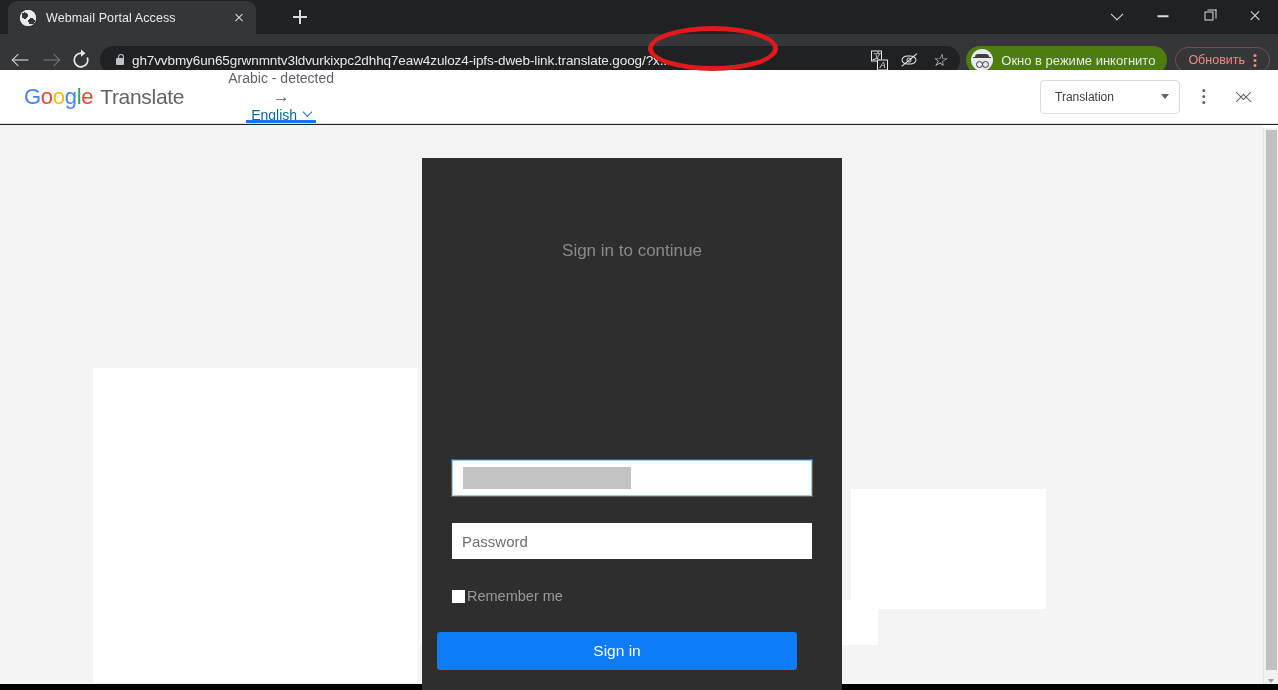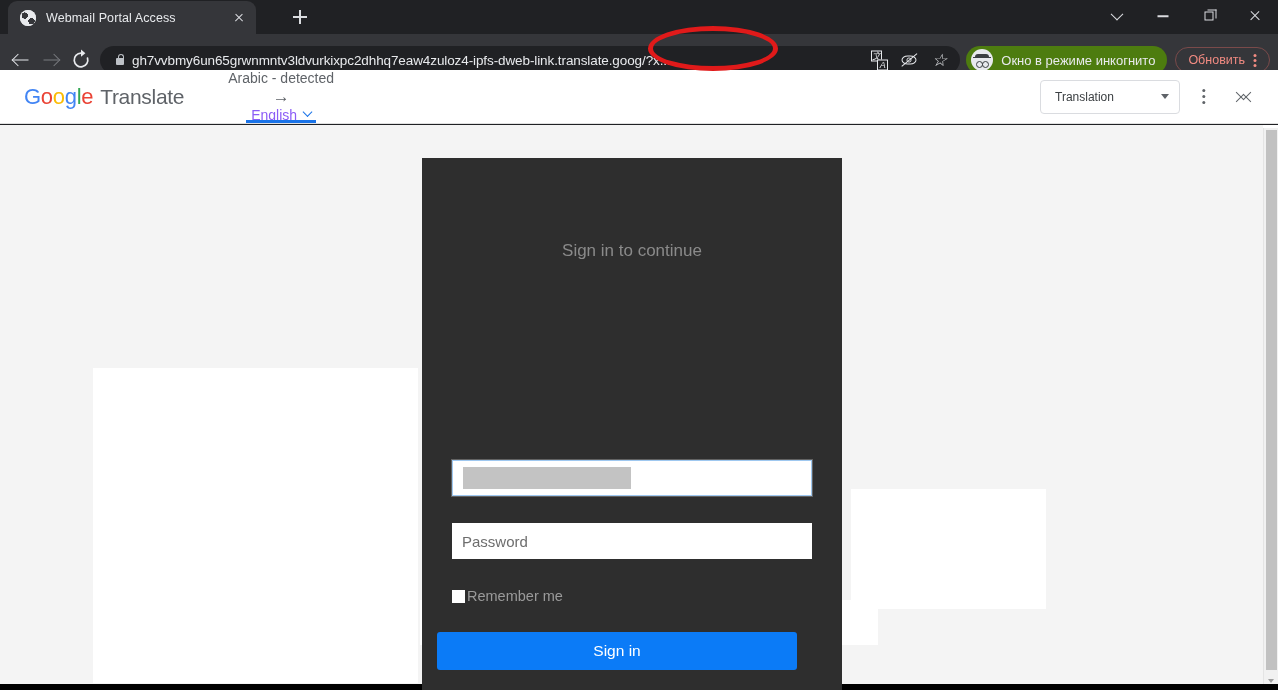--- a/index.html
+++ b/index.html
@@ -226,21 +226,21 @@
   .gt-logo .g5 { color: #34A853; } .gt-logo .g6 { color: #EA4335; }
   .gt-logo .word { color: #5f6368; margin-left: 7px; font-size: 21px; }
 
   .gt-langs { display: flex; align-items: center; margin-left: 40px; height: 100%; flex-direction: column; }
   .gt-lang-src {
     color: #5f6368; font-size: 14px; padding: 0 4px; height: 100%;
     display: flex; align-items: center;
   }
   .gt-arrow { color: #5f6368; font-size: 17px; margin: 0 18px; }
   .gt-lang-dst {
-    color: #8b5cf6; font-size: 14px; height: 100%;
+    color: #0369a1; font-size: 14px; height: 100%;
     display: flex; align-items: center; gap: 7px; position: relative;
   }
   .gt-lang-dst .caret {
     width: 7px; height: 7px; border-right: 1.6px solid #1a73e8; border-bottom: 1.6px solid #1a73e8;
     transform: translateY(-2.5px) rotate(45deg);
   }
   .gt-lang-dst::after {
     content: ""; position: absolute; left: -5px; right: -5px; bottom: 0; height: 3px; background: #1a73e8;
   }
 

